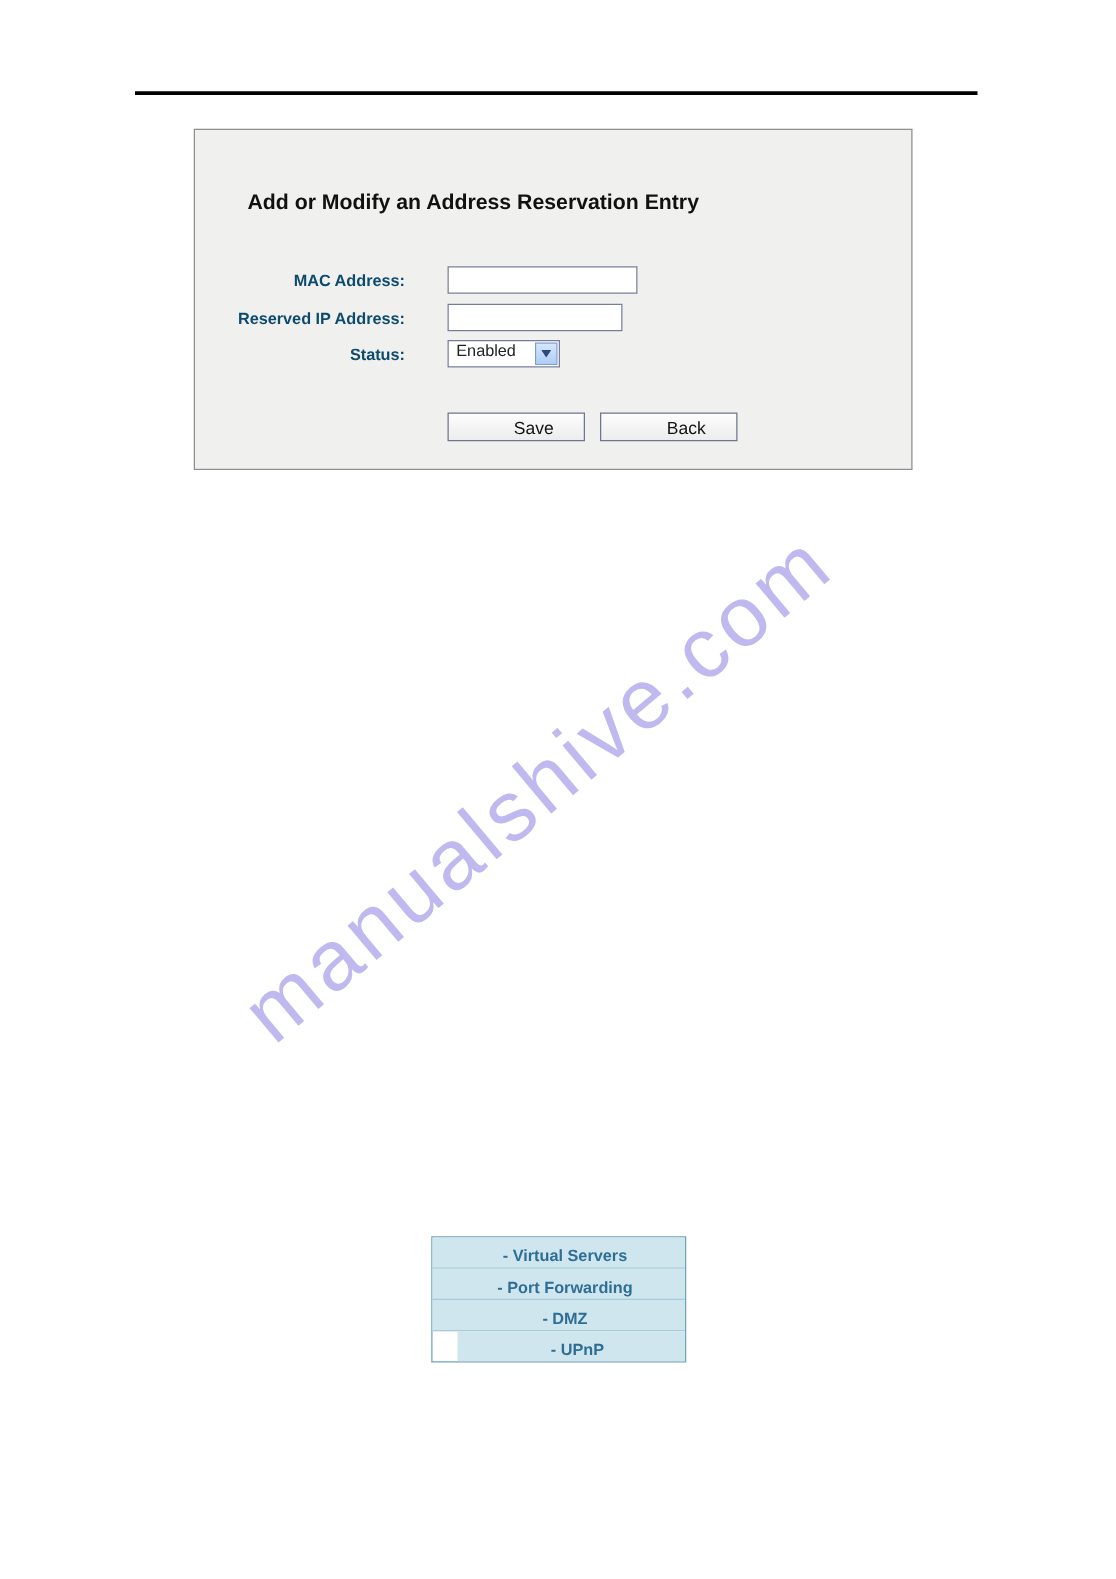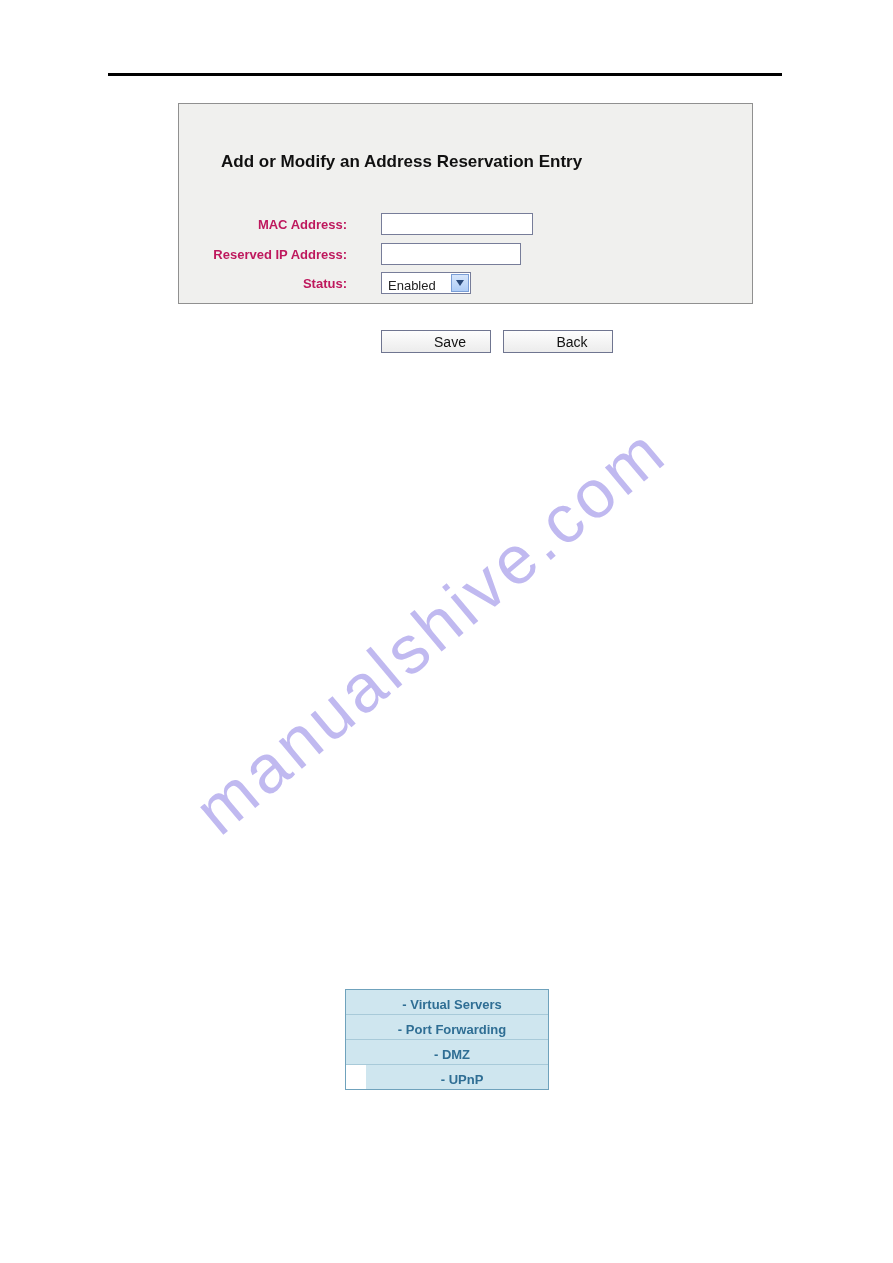--- a/index.html
+++ b/index.html
@@ -17,24 +17,23 @@
       left: 108px;
       width: 674px;
       height: 3px;
       background: #000000;
     }
     .form-panel {
       position: absolute;
       top: 103px;
       left: 155px;
       width: 575px;
-      height: 201px;
+      height: 273px;
       background: #f0f0ee;
       border: 1px solid #909090;
-      margin-left: 23px;
     }
     .form-title {
       position: absolute;
       top: 48px;
       left: 42px;
       font-size: 17px;
       font-weight: bold;
       color: #111111;
     }
     .form-row {
@@ -46,21 +45,21 @@
     .row-mac { top: 109px; }
     .row-ip  { top: 139px; }
     .row-status { top: 168px; }
     .form-label {
       position: absolute;
       left: 0;
       width: 168px;
       text-align: right;
       font-size: 13px;
       font-weight: bold;
-      color: #be185d;
+      color: #0c4a6e;
       top: 4px;
     }
     .text-input {
       position: absolute;
       left: 202px;
       top: 0;
       height: 22px;
       border: 1px solid #777d99;
       background: #ffffff;
       padding: 2px 4px;
@@ -70,21 +69,21 @@
     .input-ip  { width: 140px; }
     .select-wrap {
       position: absolute;
       left: 202px;
       top: 0;
       width: 90px;
       height: 22px;
       border: 1px solid #777d99;
       background: #ffffff;
       display: flex;
-      align-items: flex-end;
+      align-items: flex-start;
       padding-left: 6px;
       font-size: 13px;
       color: #222222;
     }
     .select-arrow {
       position: absolute;
       right: 1px;
       top: 1px;
       width: 18px;
       height: 18px;

